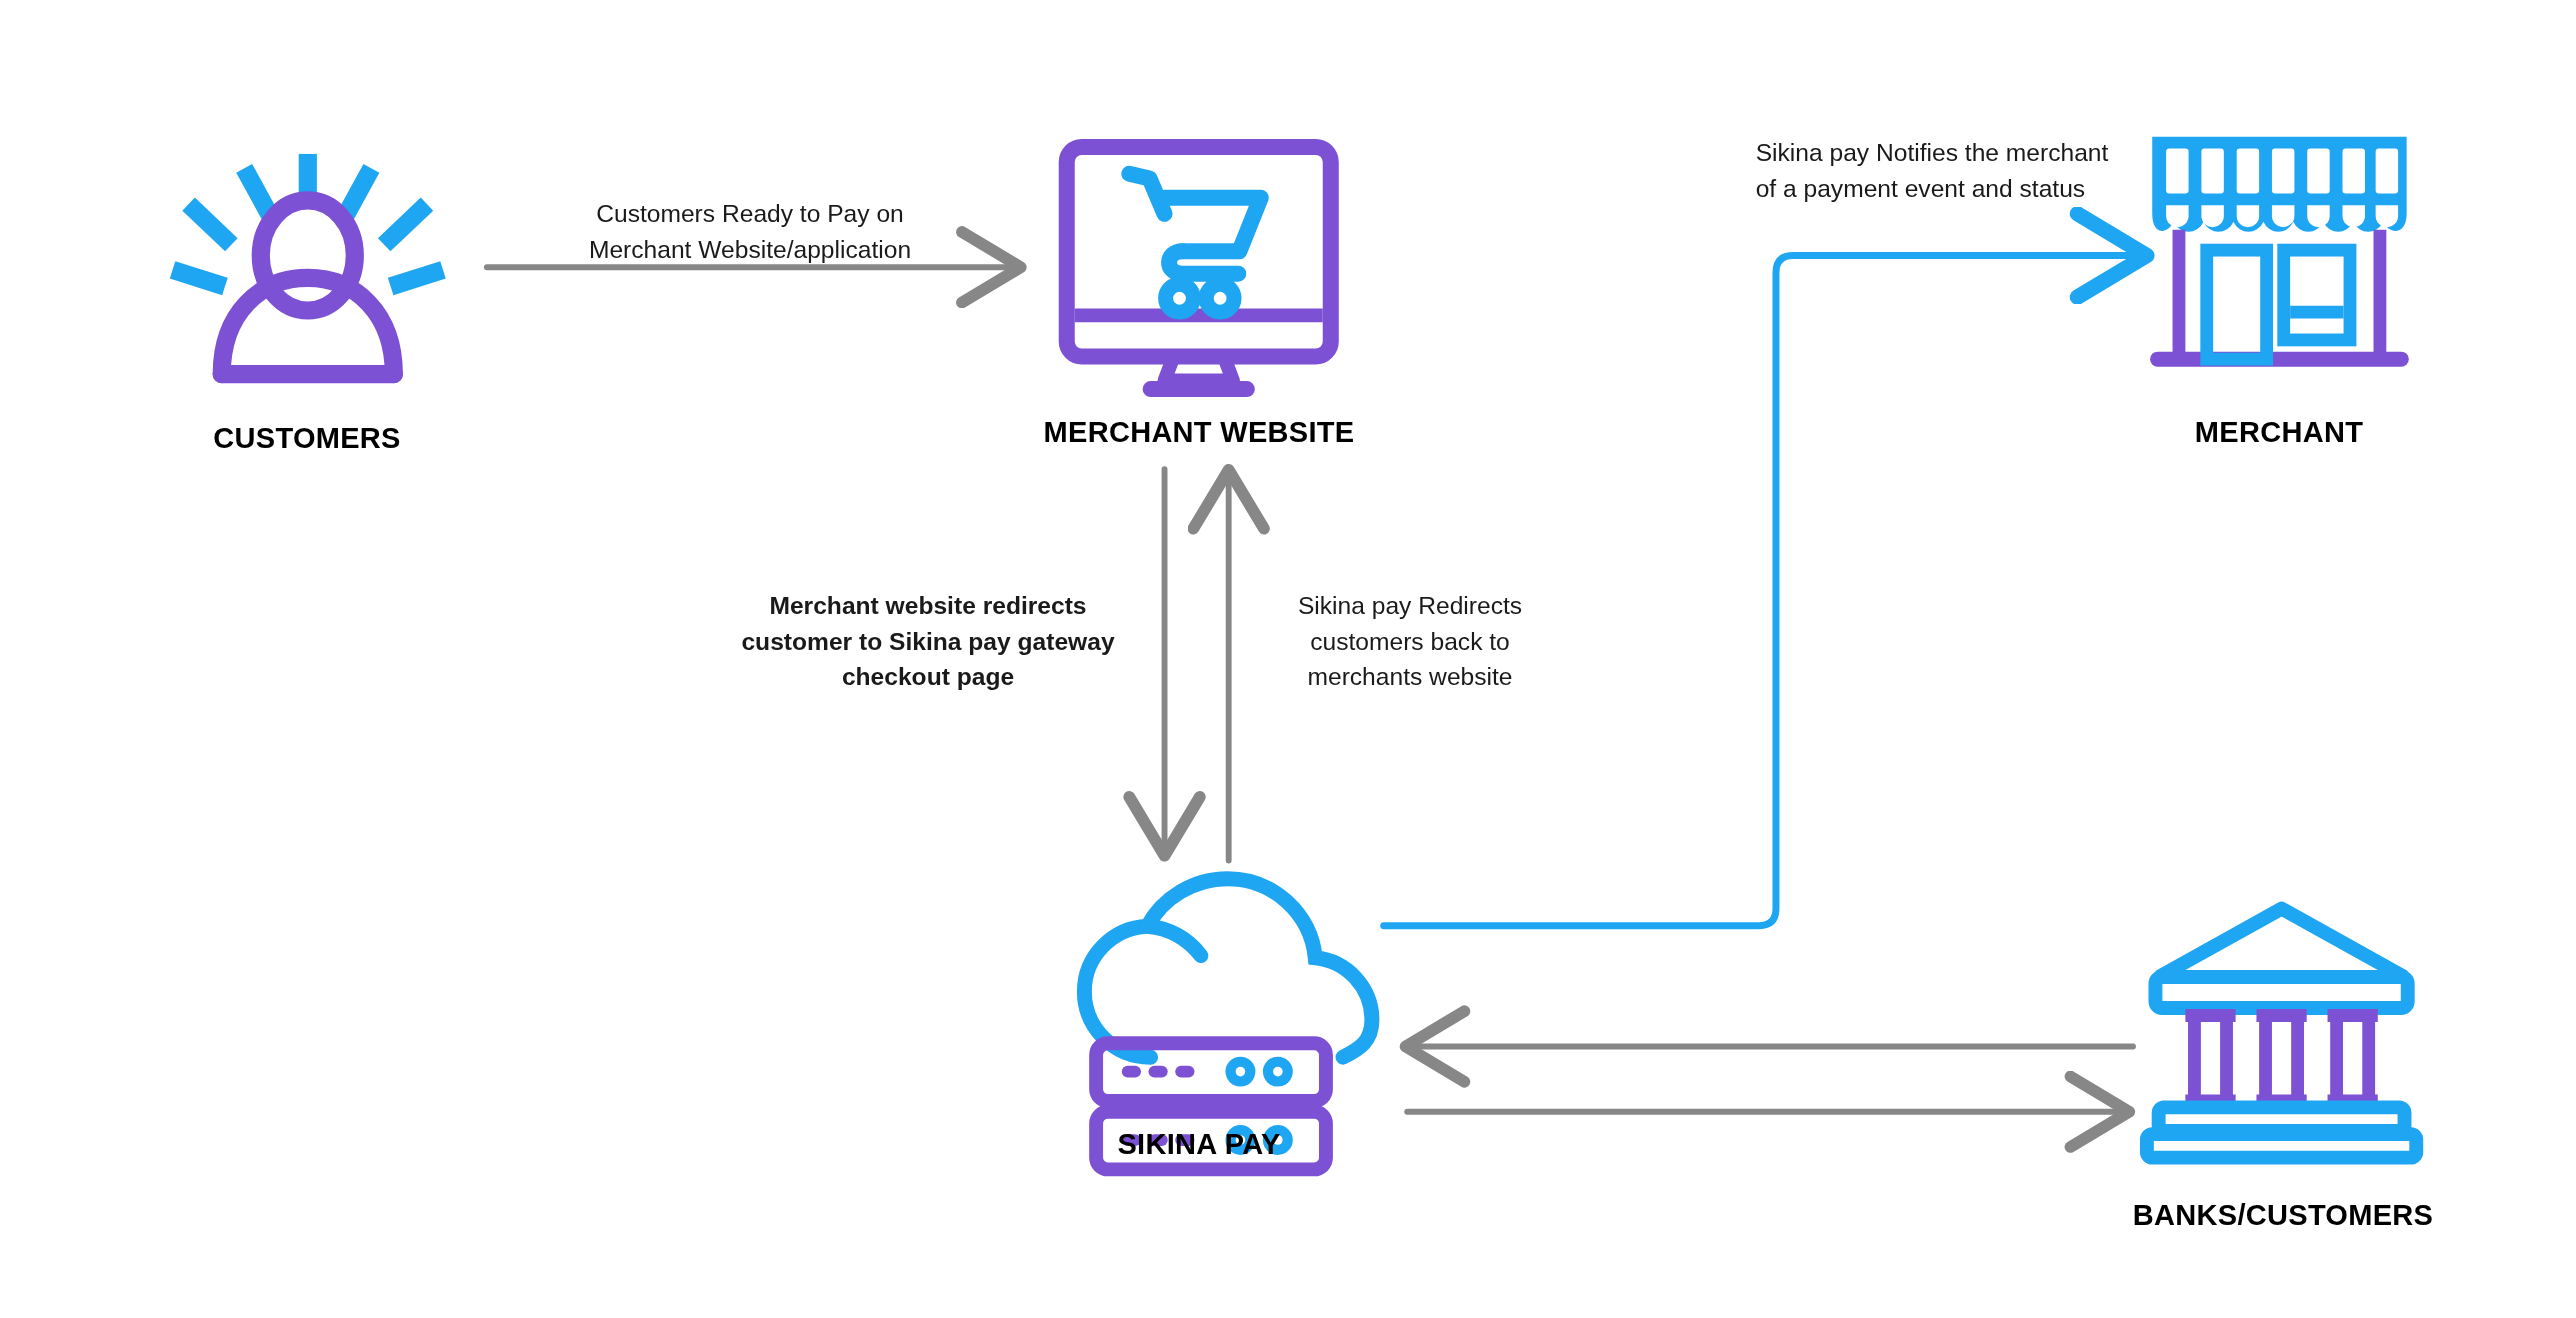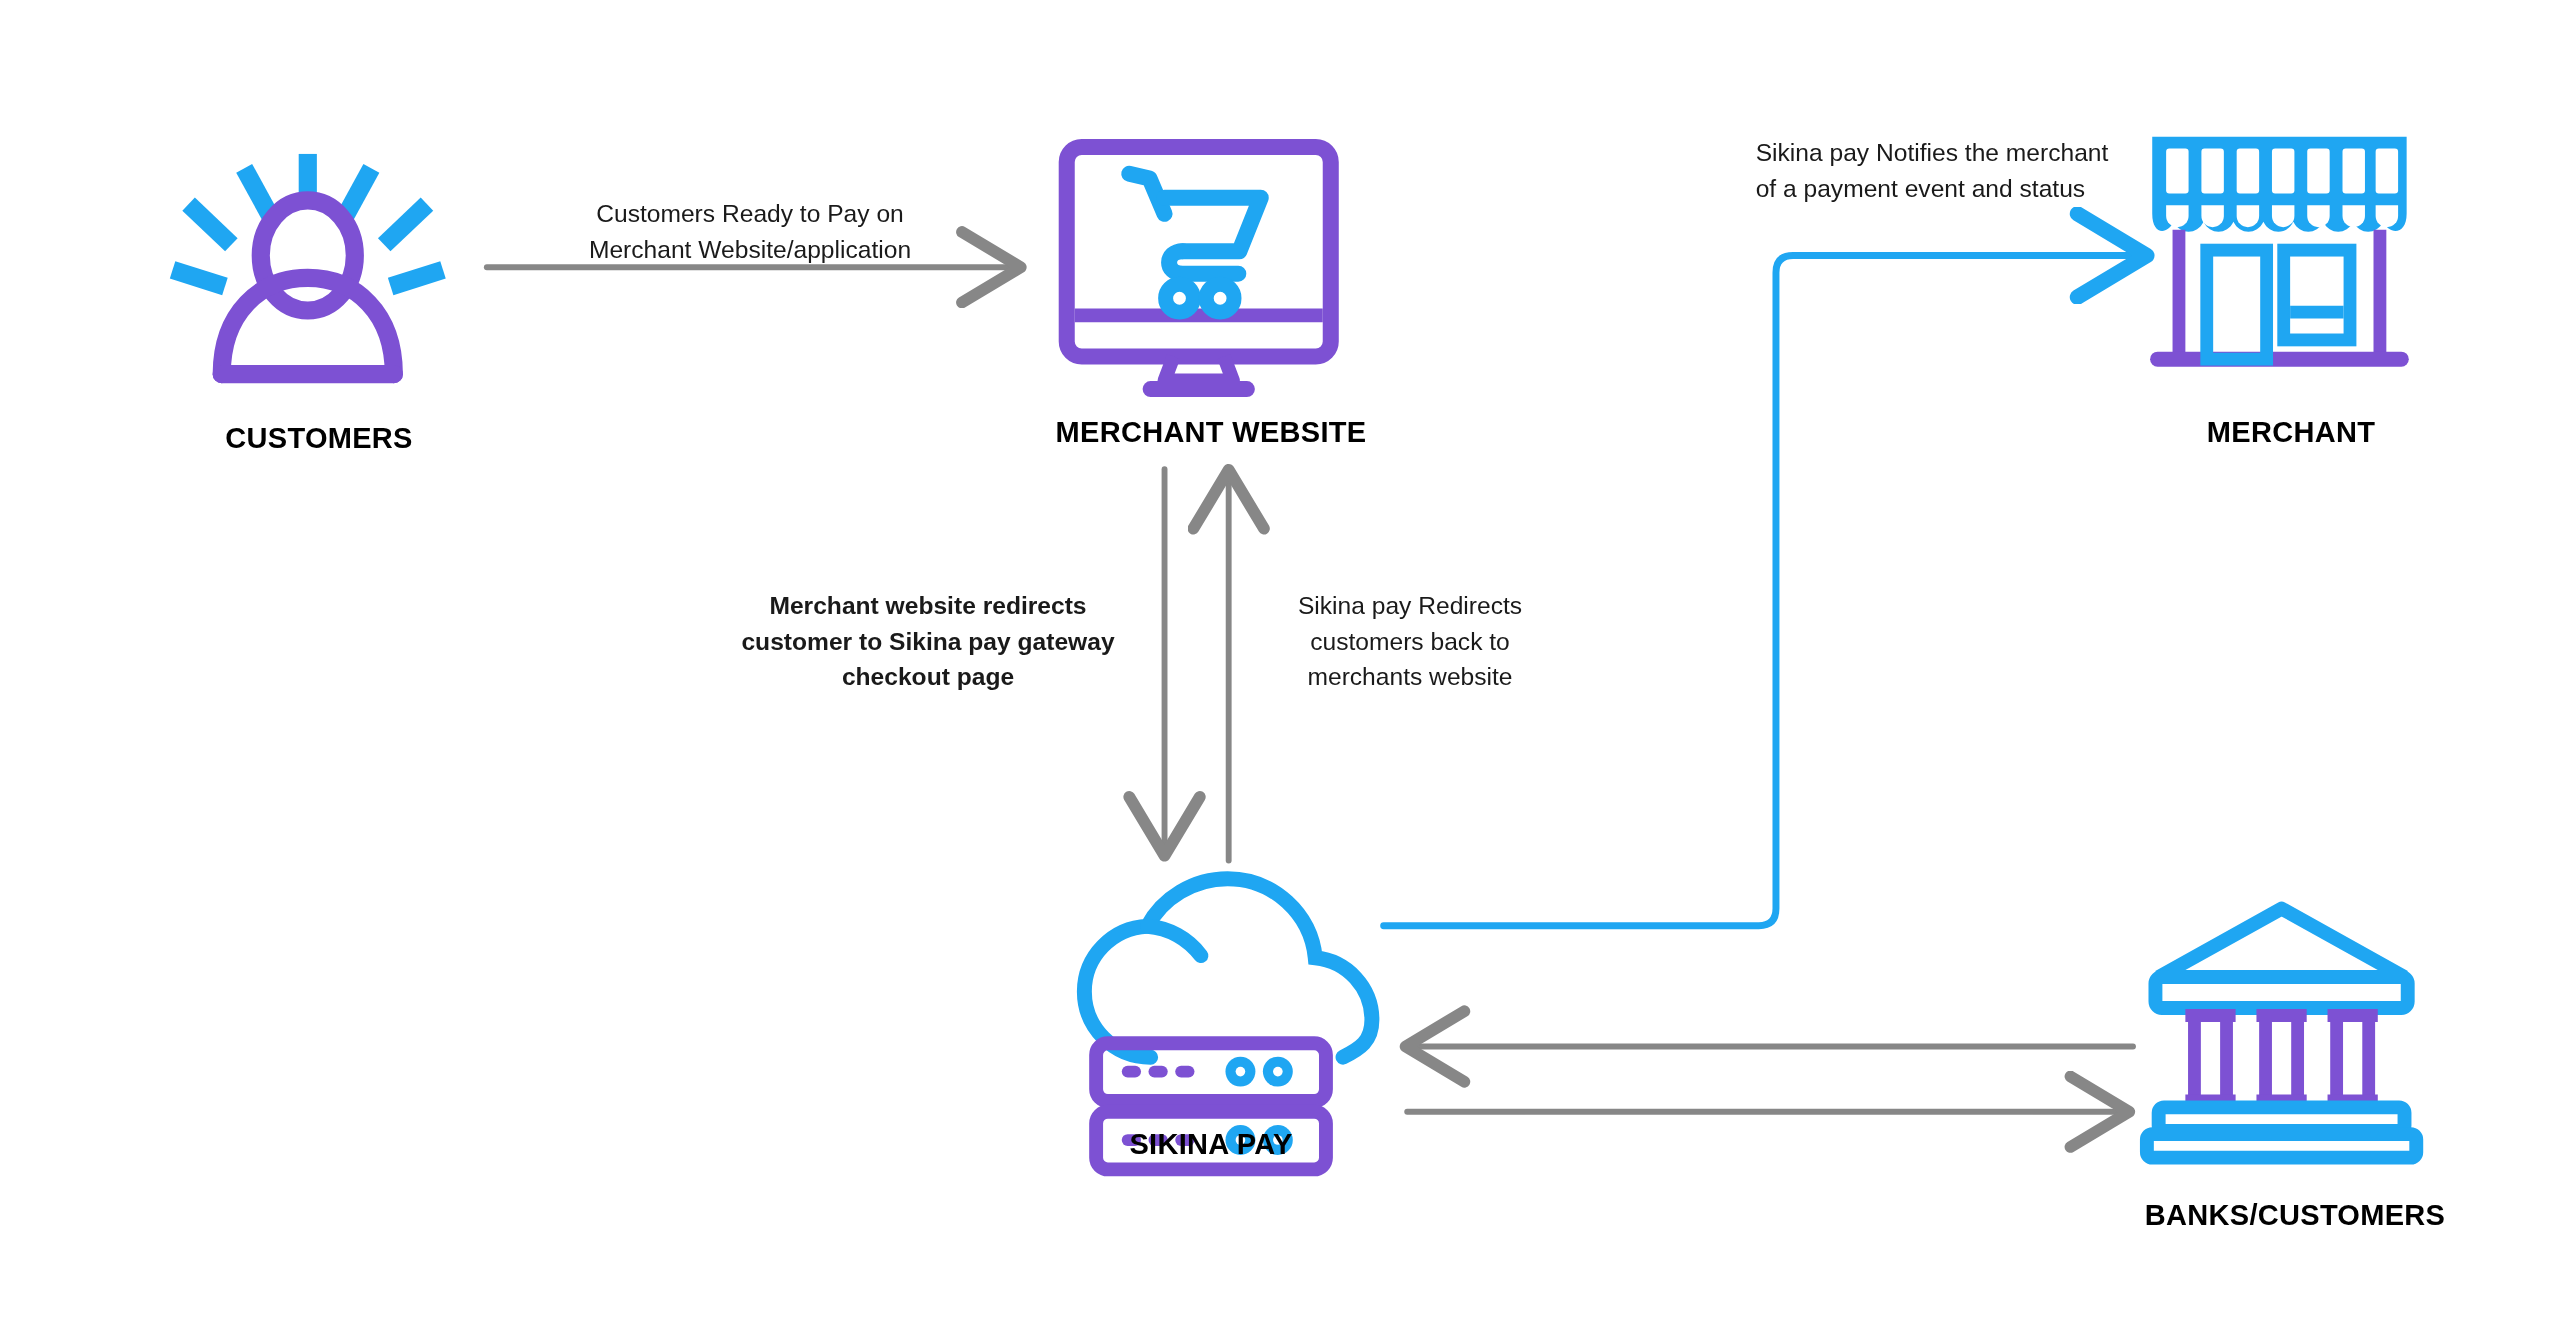--- a/index.html
+++ b/index.html
@@ -27,21 +27,20 @@
   .node-label {
     position: absolute;
     font-family: "Liberation Sans", sans-serif;
     font-weight: bold;
     font-size: 29px;
     letter-spacing: 0.3px;
     color: #000000;
     text-align: center;
     white-space: nowrap;
     transform: translateX(-50%);
-    margin-left: 12px;
   }
   .edge-label {
     position: absolute;
     font-family: "Liberation Sans", sans-serif;
     font-weight: normal;
     font-size: 24.6px;
     line-height: 1.45;
     color: #1a1a1a;
     white-space: pre-line;
     transform: translateX(-50%);

